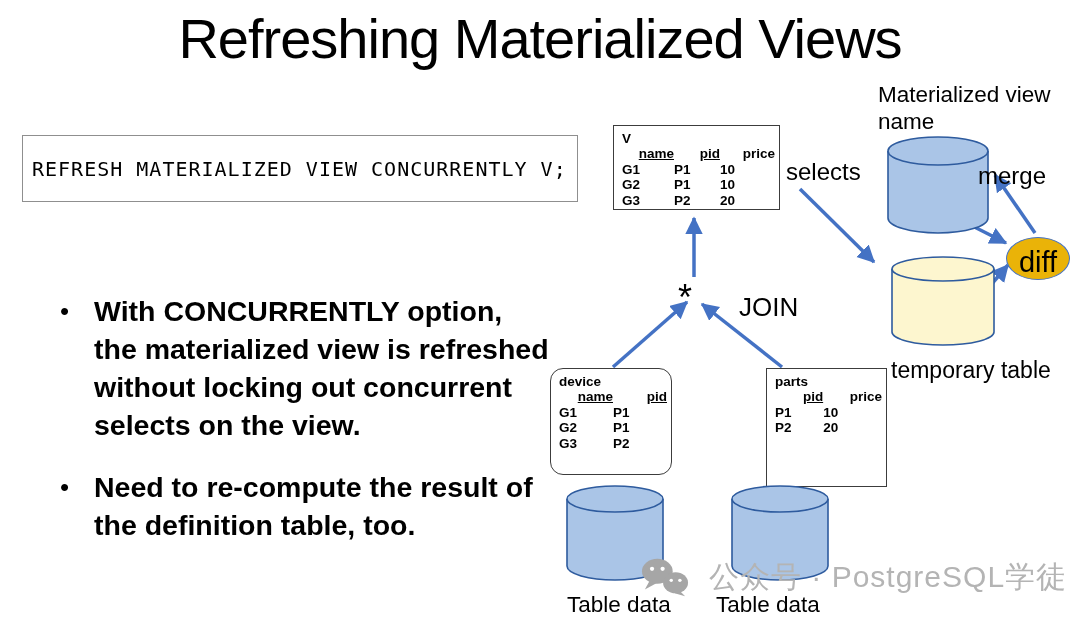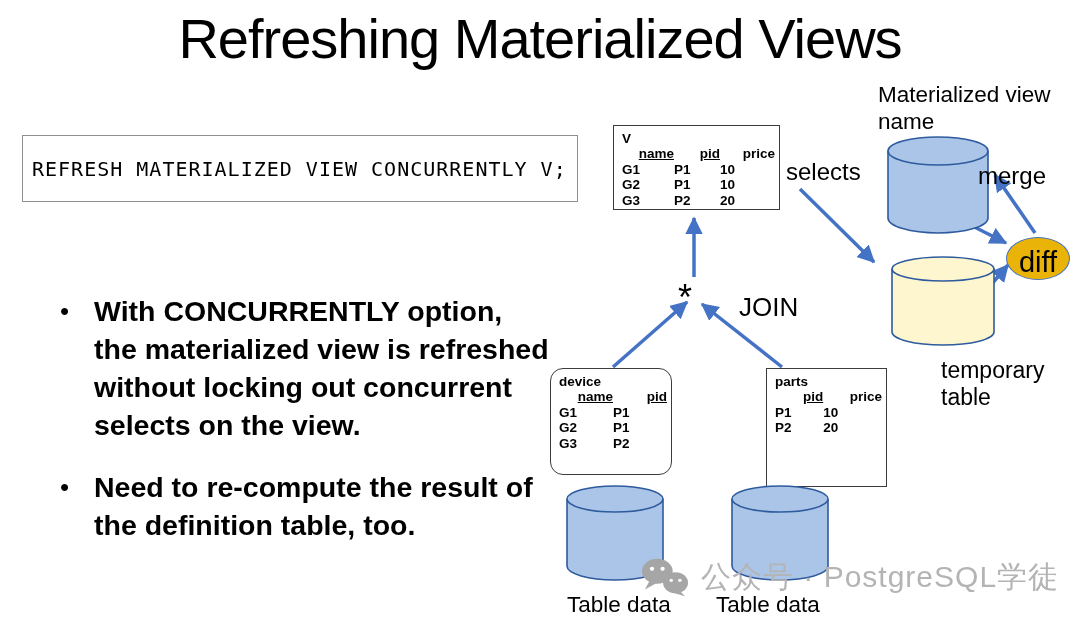--- a/index.html
+++ b/index.html
@@ -48,21 +48,21 @@
     position:absolute;left:1006px;top:237px;width:62px;height:41px;
     background:#eab308;border:1.5px solid #4472c4;border-radius:50%;
     display:flex;align-items:flex-end;justify-content:center;font-size:29px;
   }
   .cyl{position:absolute;}
   .arrow-layer{position:absolute;left:0;top:0;width:1080px;height:624px;pointer-events:none;}
   .arrow-layer line{stroke:#4472c4;stroke-width:3.5px;}
   #ah path{fill:#4472c4;}
   
   .watermark{
-    position:absolute;left:641px;top:556px;display:flex;align-items:center;gap:12px;
+    position:absolute;left:641px;top:556px;display:flex;align-items:center;gap:20px;
   }
   .wm-text{font-size:30px;color:#b4b4b4;letter-spacing:1px;white-space:nowrap;}
 </style>
 </head>
 <body>
 
 <div id="slide">
 
   <div class="slide-title">Refreshing Materialized Views</div>
 
@@ -190,21 +190,21 @@
 
   <div class="diff-ellipse">
     <span>diff</span>
   </div>
 
   <div class="dlabel" style="left:878px;top:81px;width:200px;font-size:22.5px;">Materialized view name</div>
   <div class="dlabel" style="left:786px;top:158px;font-size:24px;">selects</div>
   <div class="dlabel" style="left:978px;top:162px;font-size:24px;">merge</div>
   <div class="join-label" style="left:739px;top:280px;">JOIN</div>
   <div class="star-label" style="left:678px;top:277px;">*</div>
-  <div class="dlabel" style="left:941px;top:357px;">temporary table</div>
+  <div class="dlabel" style="left:891px;top:357px;">temporary table</div>
   <div class="dlabel" style="left:567px;top:591px;font-size:22.5px;">Table data</div>
   <div class="dlabel" style="left:716px;top:591px;font-size:22.5px;">Table data</div>
 
   <div class="watermark">
     <svg width="48" height="42" viewBox="0 0 50 42">
       <g fill="#a6a6a6">
         <ellipse cx="17" cy="15" rx="16" ry="13"></ellipse>
         <path d="M9,25 L4,34 L17,27 Z"></path>
         <ellipse cx="36" cy="27" rx="13" ry="11"></ellipse>
         <path d="M41,36 L46,41 L35,38 Z"></path>

